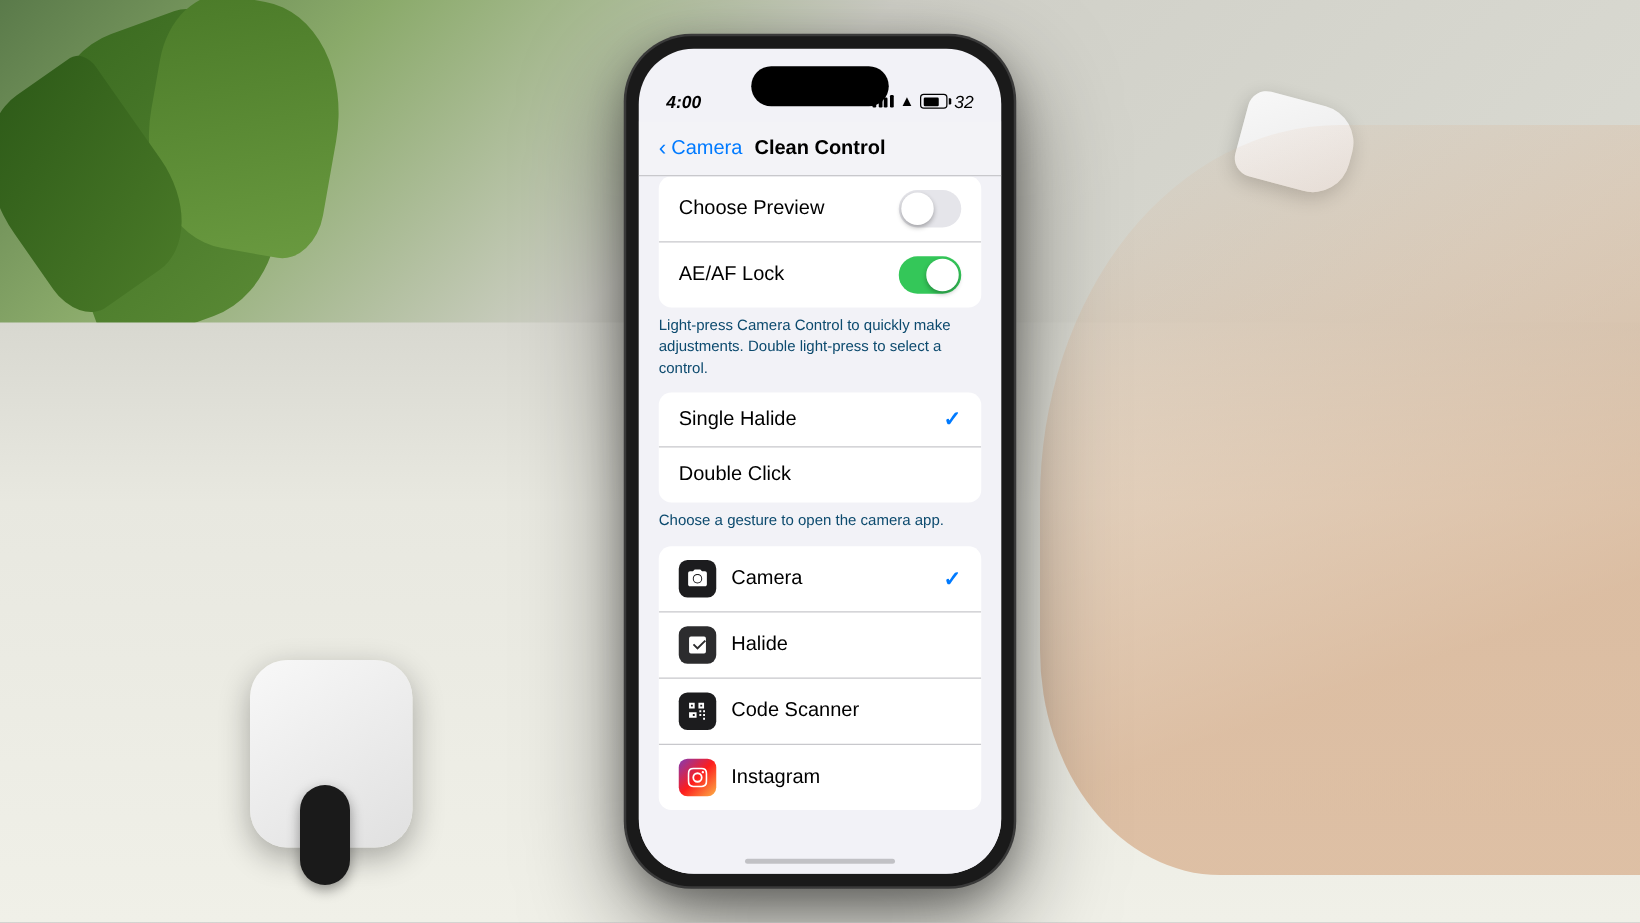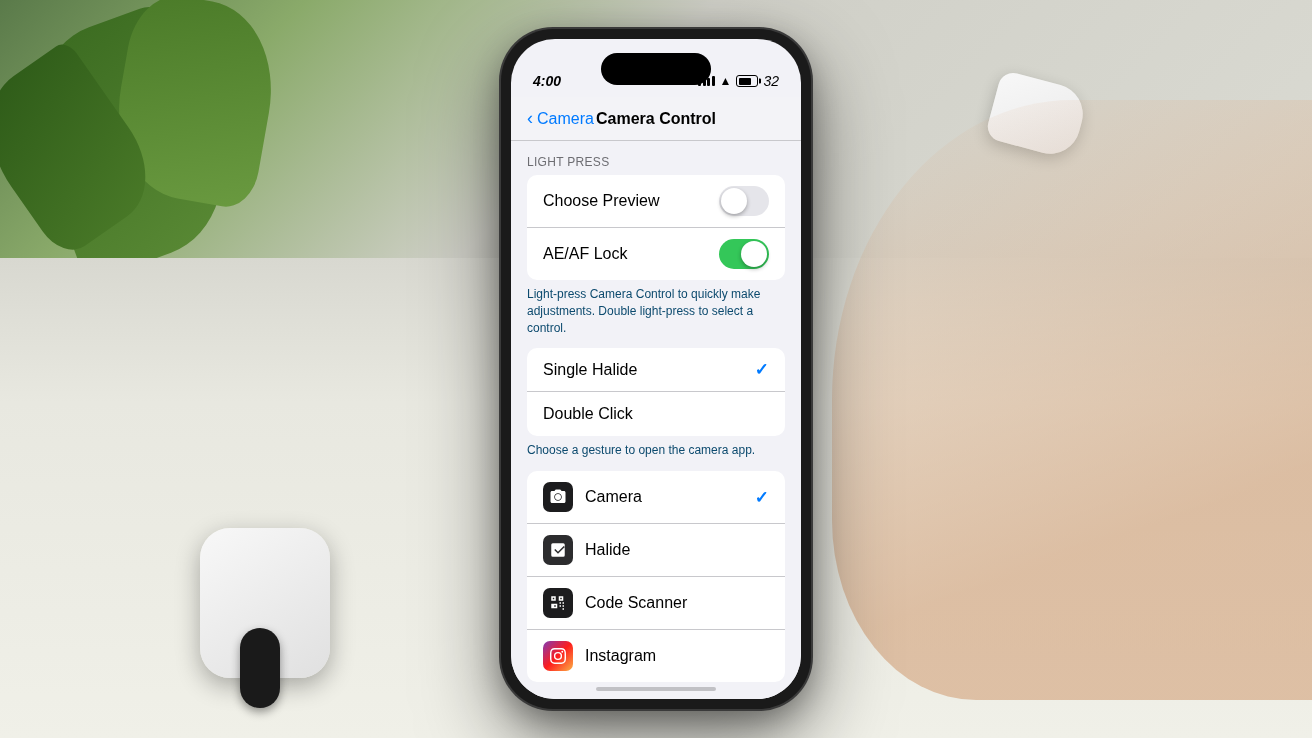--- a/index.html
+++ b/index.html
@@ -451,27 +451,26 @@
         </div>
         <span class="battery-num">32</span>
       </div>
     </div>
 
     <div class="nav-bar">
       <div class="nav-back">
         <span class="nav-chevron">‹</span>
         <span>Camera</span>
       </div>
-      <div class="nav-title">Camera Control</div>
+      <div class="nav-title">Clean Control</div>
     </div>
 
     <div class="settings-content">
 
       <div class="section">
-        <div class="section-header">LIGHT PRESS</div>
         <div class="settings-group">
 
           <div class="settings-row">
             <span class="row-label">Choose Preview</span>
             <div class="toggle off">
               <div class="toggle-knob"></div>
             </div>
           </div>
 
           <div class="settings-row">

